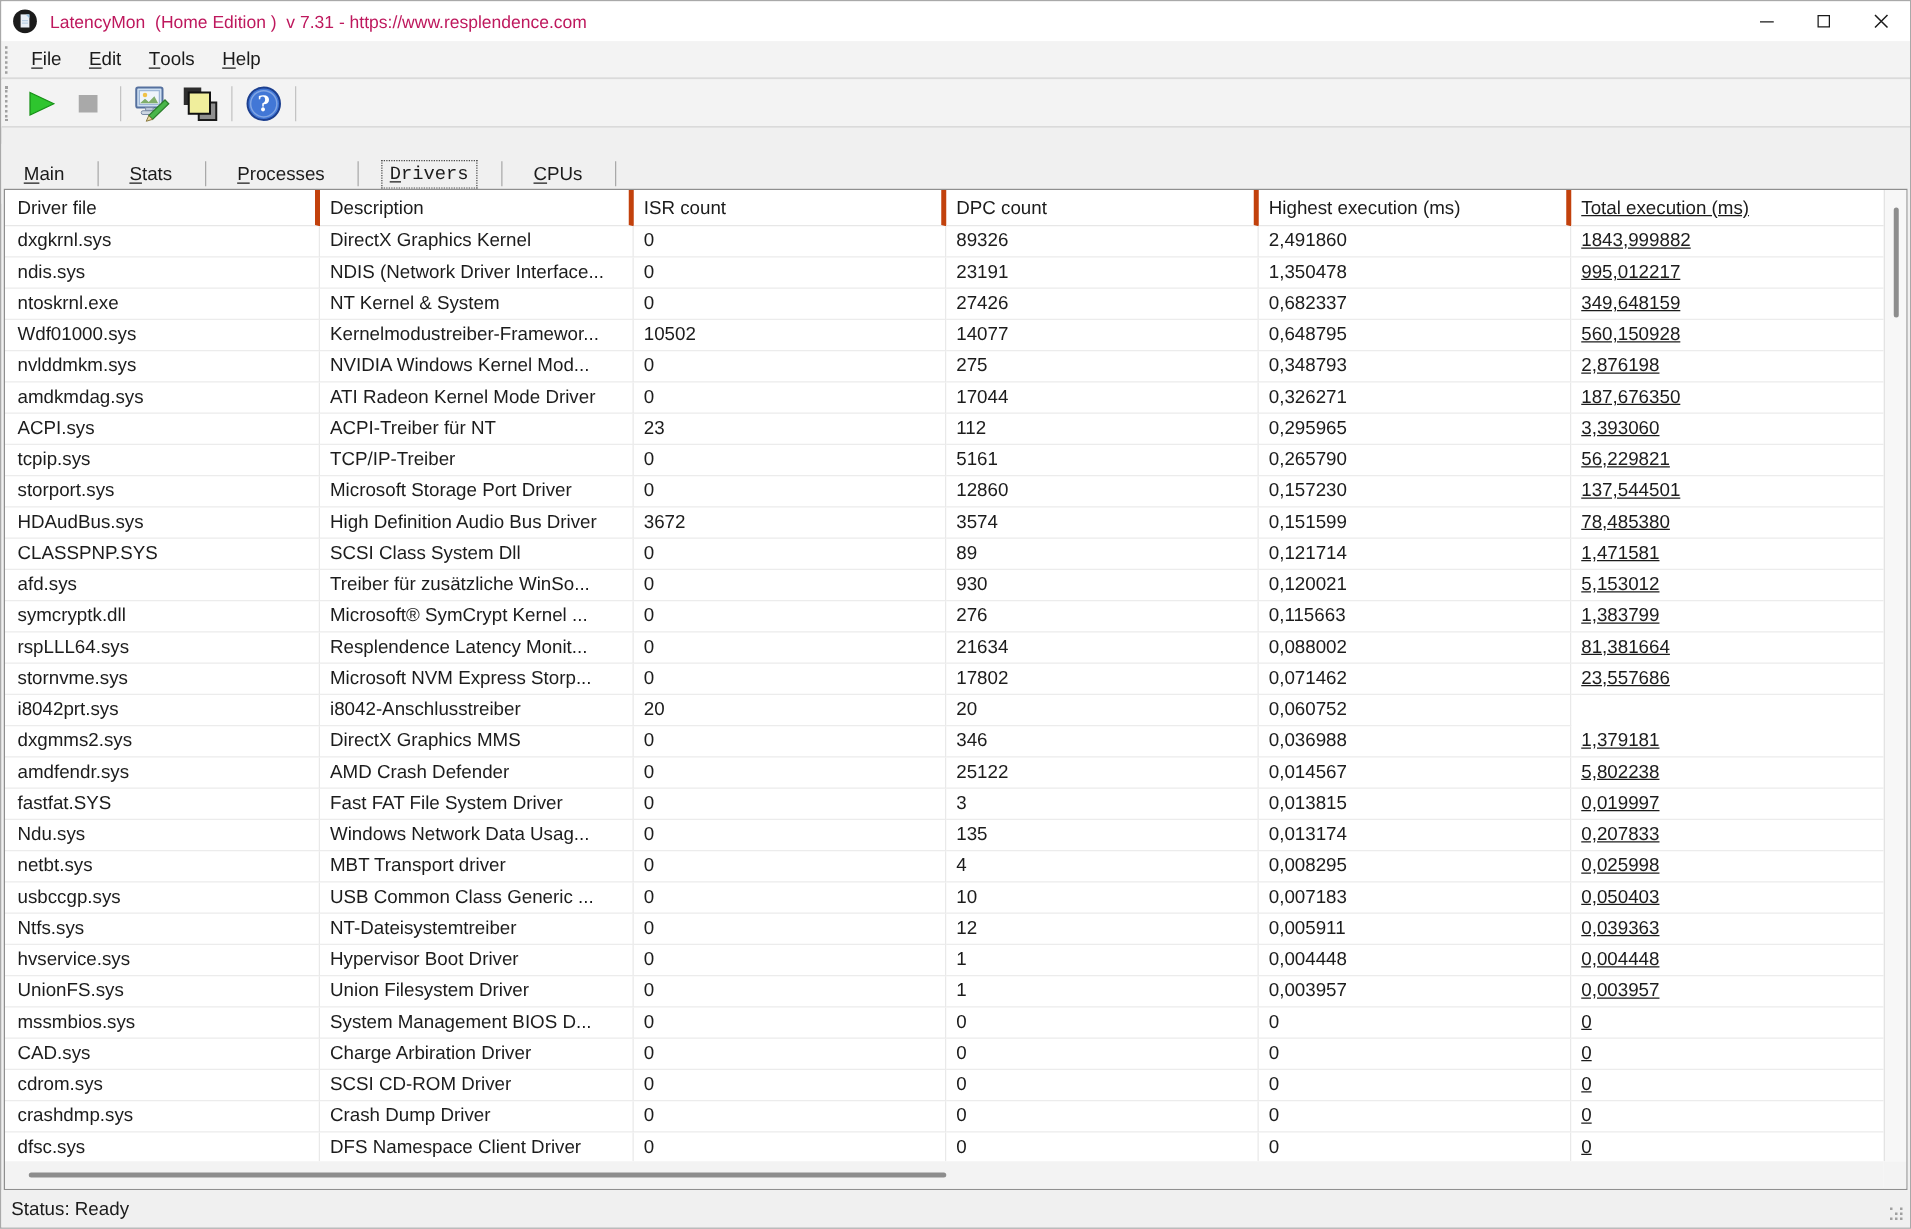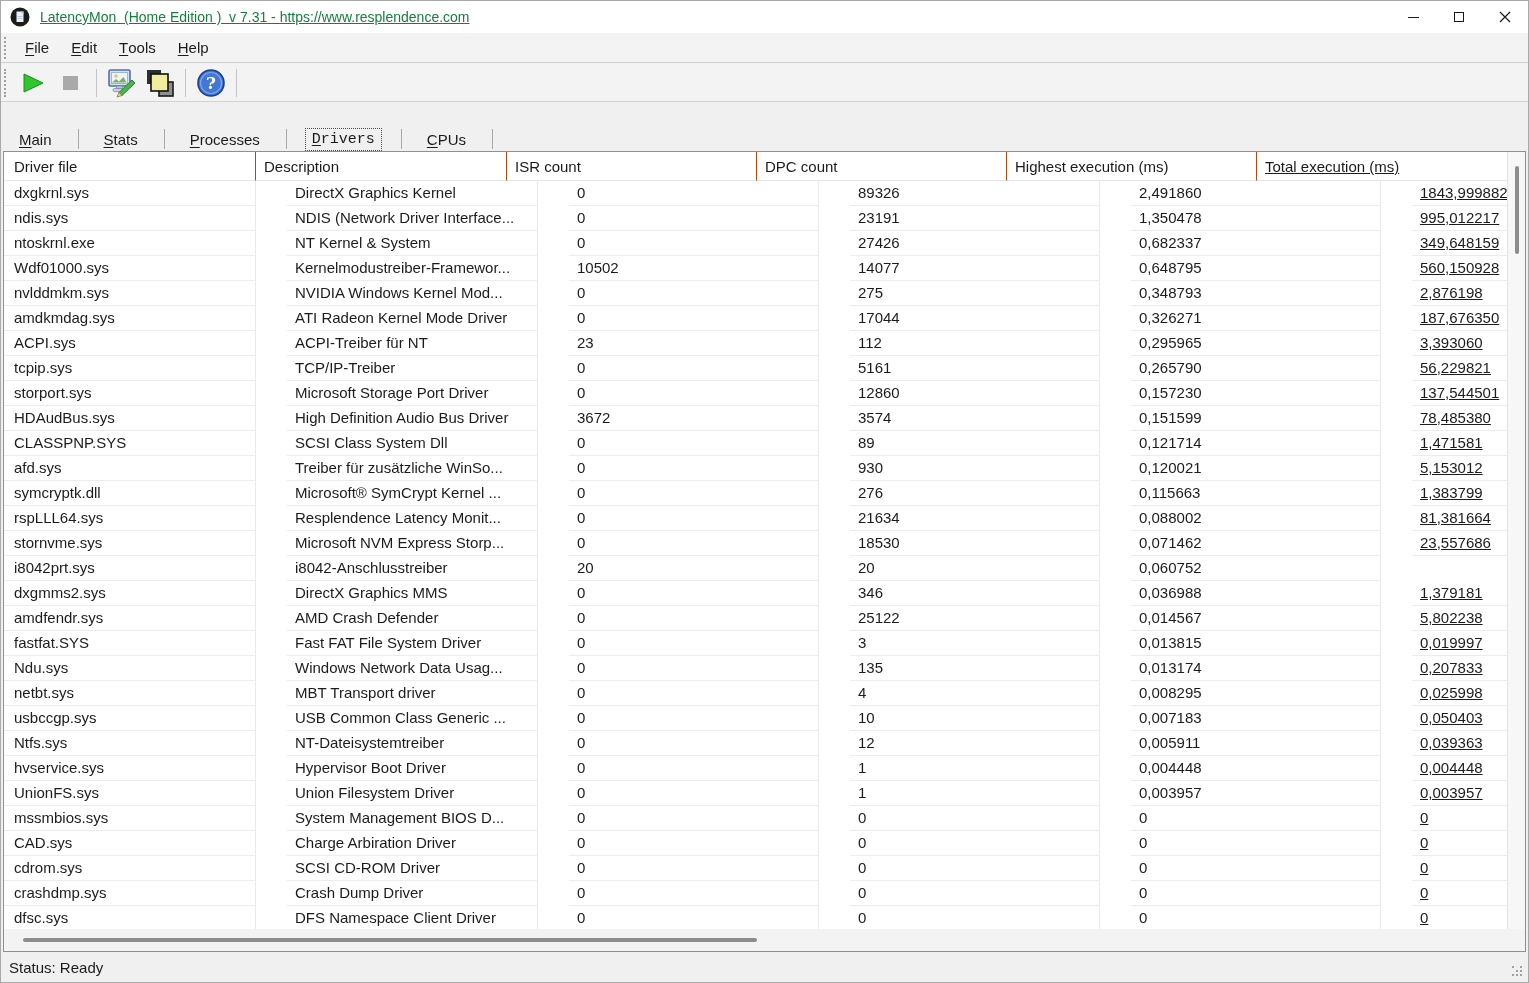--- a/index.html
+++ b/index.html
@@ -7,21 +7,21 @@
   body {
     font-family:"Liberation Sans","DejaVu Sans",sans-serif;
     background:#f0f0f0; color:#1b1b1b; position:relative;
     border:1px solid #a9a9a9;
   }
 
   
   .titlebar { position:absolute; top:0; left:0; right:0; height:32px; background:#ffffff;
               display:flex; align-items:center; }
   .app-icon { margin:0 10px 0 9px; display:flex; }
-  .title-text { font-size:14px; white-space:pre; color:#15803d;text-decoration:underline; }
+  .title-text { font-size:14px; white-space:pre; color:#be185d; }
   .win-controls { margin-left:auto; display:flex; height:100%; }
   .win-btn { width:46px; height:32px; display:flex; align-items:center; justify-content:center; }
   .glyph-min { width:11px; height:1px; background:#1a1a1a; }
   .glyph-max { width:10px; height:10px; border:1px solid #1a1a1a; }
 
   
   .menubar { position:absolute; top:32px; left:0; right:0; height:30px; background:#f3f3f3;
              border-bottom:1px solid #d2d2d2; display:flex; align-items:center; }
   .gripper { width:4px; height:22px; border-left:2px dotted #a0a0a0; margin:0 6px 0 3px; }
   .menu-items { display:flex; height:100%; align-items:center; }
@@ -47,23 +47,23 @@
   .tab-end-sep { width:1px; height:20px; background:#a9a9a9; }
   .tab-inner { padding:2px 6px; border:1px solid transparent; }
   .tab.active .tab-inner { border:1px dotted #4a4a4a;font-family:Liberation Mono, monospace; }
 
   
   .listview { position:absolute; top:150px; left:2px; right:2px; bottom:30px;
               background:#ffffff; border:1px solid #8f8f8f; }
   .lv-header { position:absolute; top:0; left:0; right:18px; height:29px; display:flex;
                background:#ffffff; }
   .hcell { font-size:15px; line-height:29px; padding-left:8px; white-space:nowrap; overflow:hidden;
-           border-right:1px solid #c2410c; border-bottom:1px solid #e7e7e7; }
+           border-right:4px solid #c2410c; border-bottom:1px solid #e7e7e7; }
   .lv-body { position:absolute; top:29px; left:0; right:18px; bottom:22px; overflow:hidden; }
-  .lv-row { display:flex; height:25px;gap:31px; }
+  .lv-row { display:flex; height:25px; }
   .cell { font-size:15px; line-height:24px; padding-left:8px; white-space:nowrap; overflow:hidden;
           border-right:1px solid #e9e9e9; border-bottom:1px solid #ececec; color:#1c1c1c; }
   .c0 { width:252px; padding-left:10px; }
   .c1 { width:251px; }
   .c2 { width:250px; }
   .c3 { width:250px; }
   .c4 { width:250px; }
   .c5 { flex:1; border-right:none;text-decoration:underline; }
 
   .vscroll { position:absolute; top:0; right:0; bottom:22px; width:18px; background:#f7f7f7;
@@ -303,21 +303,21 @@
         <div class="cell c1">Resplendence Latency Monit...</div>
         <div class="cell c2">0</div>
         <div class="cell c3">21634</div>
         <div class="cell c4">0,088002</div>
         <div class="cell c5">81,381664</div>
       </div>
       <div class="lv-row">
         <div class="cell c0">stornvme.sys</div>
         <div class="cell c1">Microsoft NVM Express Storp...</div>
         <div class="cell c2">0</div>
-        <div class="cell c3">18530</div>
+        <div class="cell c3">17802</div>
         <div class="cell c4">0,071462</div>
         <div class="cell c5">23,557686</div>
       </div>
       <div class="lv-row">
         <div class="cell c0">i8042prt.sys</div>
         <div class="cell c1">i8042-Anschlusstreiber</div>
         <div class="cell c2">20</div>
         <div class="cell c3">20</div>
         <div class="cell c4">0,060752</div>
       </div>

